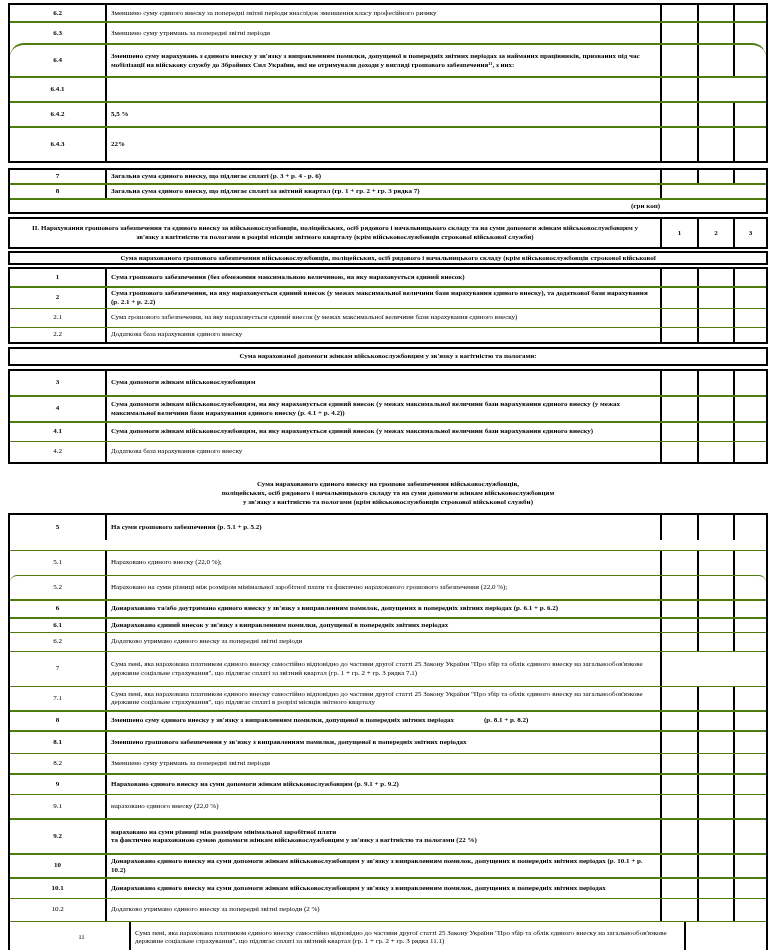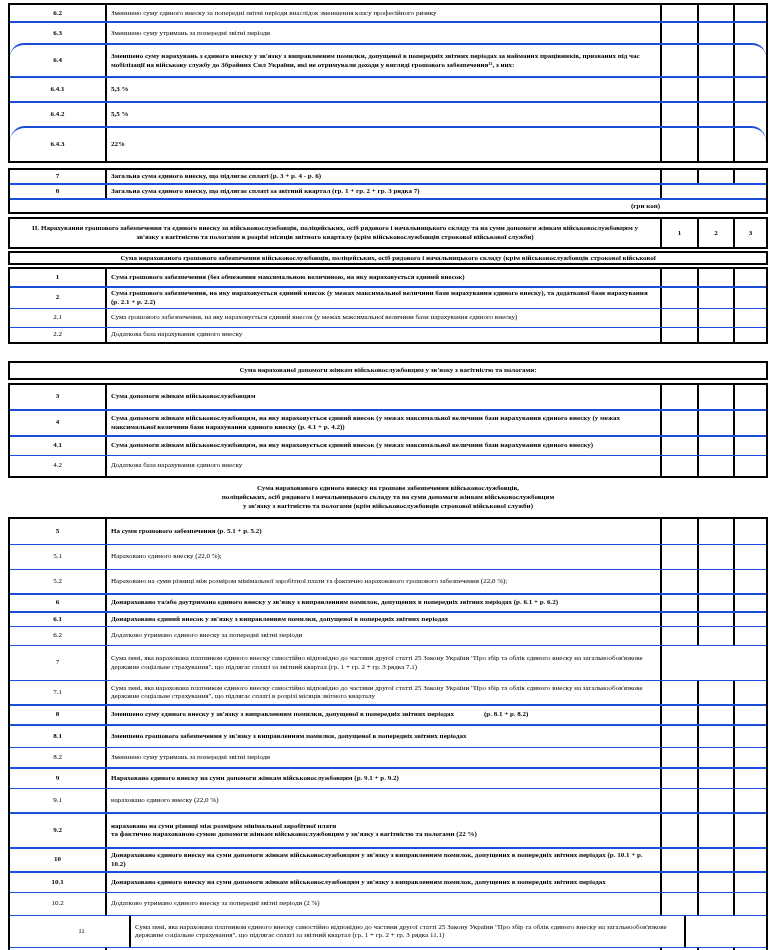--- a/index.html
+++ b/index.html
@@ -8,21 +8,21 @@
     font-family:"Liberation Serif","DejaVu Serif",serif;
     color:#000;font-size:7px;line-height:1.25;
     -webkit-font-smoothing:antialiased;
   }
   .page{padding:3px 0 0 8px;width:760px;}
   .block{
     border:2px solid #000;width:760px;box-sizing:border-box;
   }
   .row{
     display:grid;grid-template-columns:95px 555px 37px 36px 33px;
-    border-top:2px solid #1d4ed8;box-sizing:border-box;
+    border-top:2px solid #4d7c0f;box-sizing:border-box;
   }
   .row:first-child{border-top:none;}
   .row.thin{border-top-width:1px;}
   .cell{
     display:flex;align-items:center;box-sizing:border-box;min-width:0;
     overflow:hidden;
   }
   .cell + .cell{border-left:2px solid #000;}
   .cell.num{justify-content:center;text-align:center;}
   .cell.num.nb{font-weight:bold;}
@@ -64,33 +64,32 @@
         </div>
         <div class="row bold" style="min-height: 33px; border-radius: 14px;">
           <div class="cell num nb">6.4</div>
           <div class="cell desc"><span>Зменшено суму нарахувань з єдиного внеску у зв'язку з виправленням помилки, допущеної в попередніх звітних періодах за найманих працівників, призваних під час мобілізації на військову службу до Збройних Сил України, які не отримували доходи у вигляді грошового забезпечення¹¹, з них:</span></div>
           <div class="cell val"></div>
           <div class="cell val"></div>
           <div class="cell val"></div>
         </div>
         <div class="row bold" style="min-height: 25px;">
           <div class="cell num nb">6.4.1</div>
-          <div class="cell desc"><span>5,3 %</span></div>
           <div class="cell val"></div>
           <div class="cell val"></div>
           <div class="cell val"></div>
         </div>
         <div class="row bold" style="min-height: 25px;">
           <div class="cell num nb">6.4.2</div>
           <div class="cell desc"><span>5,5 %</span></div>
           <div class="cell val"></div>
           <div class="cell val"></div>
           <div class="cell val"></div>
         </div>
-        <div class="row bold" style="min-height: 35px; border-radius: 15px;">
+        <div class="row bold" style="min-height: 35px;">
           <div class="cell num nb">6.4.3</div>
           <div class="cell desc"><span>22%</span></div>
           <div class="cell val"></div>
           <div class="cell val"></div>
           <div class="cell val"></div>
         </div>
       </div>
       <div class="block" style="margin-top: 5px;">
         <div class="row bold" style="min-height: 13px;">
           <div class="cell num nb">7</div>
@@ -144,21 +143,21 @@
           <div class="cell val"></div>
         </div>
         <div class="row thin" style="min-height: 15px;">
           <div class="cell num">2.2</div>
           <div class="cell desc"><span>Додаткова база нарахування єдиного внеску</span></div>
           <div class="cell val"></div>
           <div class="cell val"></div>
           <div class="cell val"></div>
         </div>
       </div>
-      <div class="block" style="margin-top: 17px;">
+      <div class="block" style="margin-top: 3px;">
         <div class="row" style="min-height: 15px;">
           <div class="cell single center">Сума нарахованої допомоги жінкам військовослужбовцям у зв'язку з вагітністю та пологами:</div>
         </div>
       </div>
       <div class="block" style="margin-top: 3px;">
         <div class="row bold" style="min-height: 24px;">
           <div class="cell num nb">3</div>
           <div class="cell desc"><span>Сума допомоги жінкам військовослужбовцям</span></div>
           <div class="cell val"></div>
           <div class="cell val"></div>
@@ -179,39 +178,39 @@
           <div class="cell val"></div>
         </div>
         <div class="row thin" style="min-height: 21px;">
           <div class="cell num">4.2</div>
           <div class="cell desc"><span>Додаткова база нарахування єдиного внеску</span></div>
           <div class="cell val"></div>
           <div class="cell val"></div>
           <div class="cell val"></div>
         </div>
       </div>
-      <div class="free-heading" style="margin-top: 3px;">Сума нарахованого єдиного внеску на грошове забезпечення військовослужбовців,
+      <div class="free-heading" style="margin-top: 13px;">Сума нарахованого єдиного внеску на грошове забезпечення військовослужбовців,
 поліцейських, осіб рядового і начальницького складу та на суми допомоги жінкам військовослужбовцям
 у зв'язку з вагітністю та пологами (крім військовослужбовців строкової військової служби)</div>
       <div class="block" style="margin-top: 3px;">
         <div class="row bold" style="min-height: 25px;">
           <div class="cell num nb">5</div>
           <div class="cell desc"><span>На суми грошового забезпечення (р. 5.1 + р. 5.2)</span></div>
           <div class="cell val"></div>
           <div class="cell val"></div>
           <div class="cell val"></div>
         </div>
-        <div class="row thin" style="min-height: 25px;">
+        <div class="row thin" style="min-height: 25px; margin-top: 10px;">
           <div class="cell num">5.1</div>
           <div class="cell desc"><span>Нараховано єдиного внеску (22,0 %);</span></div>
           <div class="cell val"></div>
           <div class="cell val"></div>
           <div class="cell val"></div>
         </div>
-        <div class="row thin" style="min-height: 24px;">
+        <div class="row thin" style="min-height: 24px; border-radius: 7px;">
           <div class="cell num">5.2</div>
           <div class="cell desc"><span>Нараховано на суми різниці між розміром мінімальної заробітної плати та фактично нарахованого грошового забезпечення (22,0 %);</span></div>
           <div class="cell val"></div>
           <div class="cell val"></div>
           <div class="cell val"></div>
         </div>
         <div class="row bold" style="min-height: 18px;">
           <div class="cell num nb">6</div>
           <div class="cell desc"><span>Донараховано та/або доутримано єдиного внеску у зв'язку з виправленням помилок, допущених в попередніх звітних періодах (р. 6.1 + р. 6.2)</span></div>
           <div class="cell val"></div>

